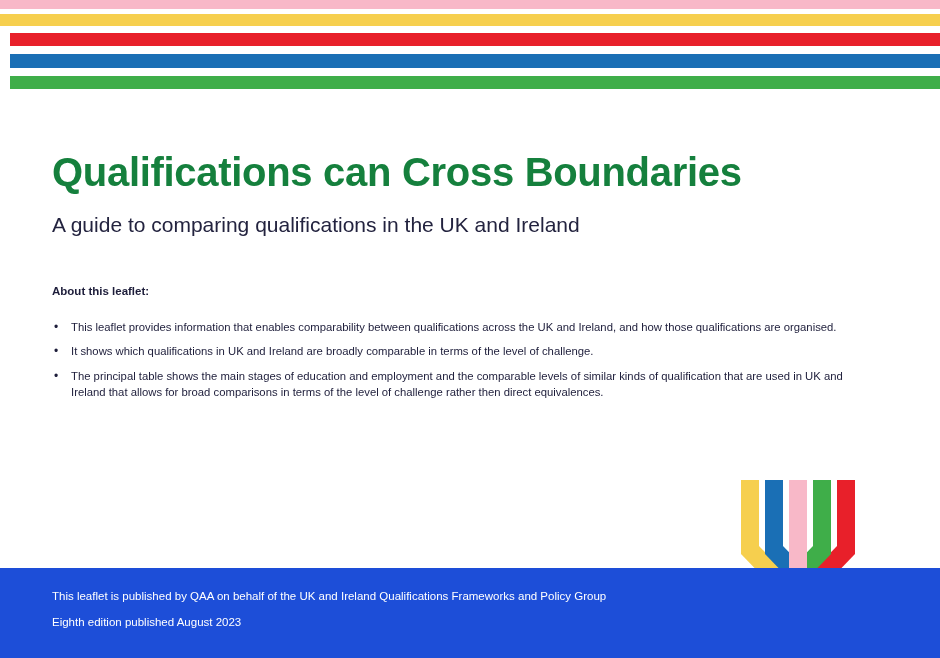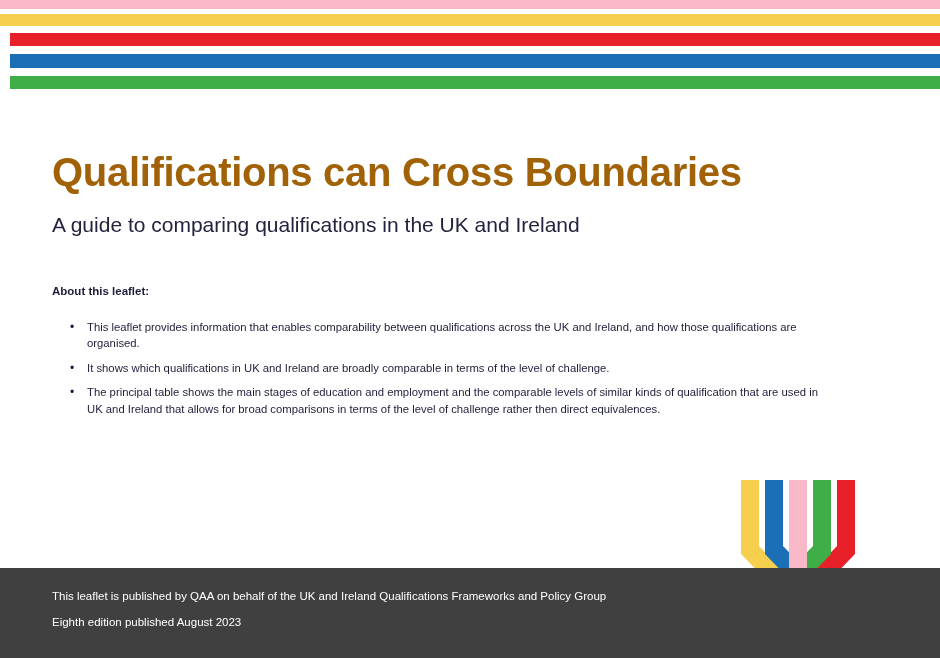--- a/index.html
+++ b/index.html
@@ -40,21 +40,21 @@
     width: 930px;
   }
 
   
   .title {
     position: absolute;
     left: 52px;
     top: 150px;
     font-size: 40px;
     font-weight: bold;
-    color: #a16207;
+    color: #15803d;
     letter-spacing: -0.3px;
     white-space: nowrap;
   }
   .subtitle {
     position: absolute;
     left: 52px;
     top: 213px;
     font-size: 21px;
     color: #23233f;
     white-space: nowrap;
@@ -67,21 +67,21 @@
     top: 285px;
     width: 800px;
   }
   .about-heading {
     font-size: 11.5px;
     font-weight: bold;
     color: #1d1d3a;
     margin-bottom: 22px;
   }
   .bullets {
-    margin: 16px;
+    margin: 0;
     padding: 0;
     list-style: none;
   }
   .bullet {
     position: relative;
     padding-left: 19px;
     font-size: 11.3px;
     line-height: 1.46;
     color: #1d1d3a;
     margin-bottom: 8px;
@@ -95,21 +95,21 @@
     font-size: 12px;
   }
 
   
   .footer {
     position: absolute;
     left: 0;
     bottom: 0;
     width: 940px;
     height: 90px;
-    background: #404040;
+    background: #1d4ed8;
   }
   .footer-line1 {
     position: absolute;
     left: 52px;
     top: 22px;
     font-size: 11.5px;
     color: #ffffff;
   }
   .footer-line2 {
     position: absolute;

